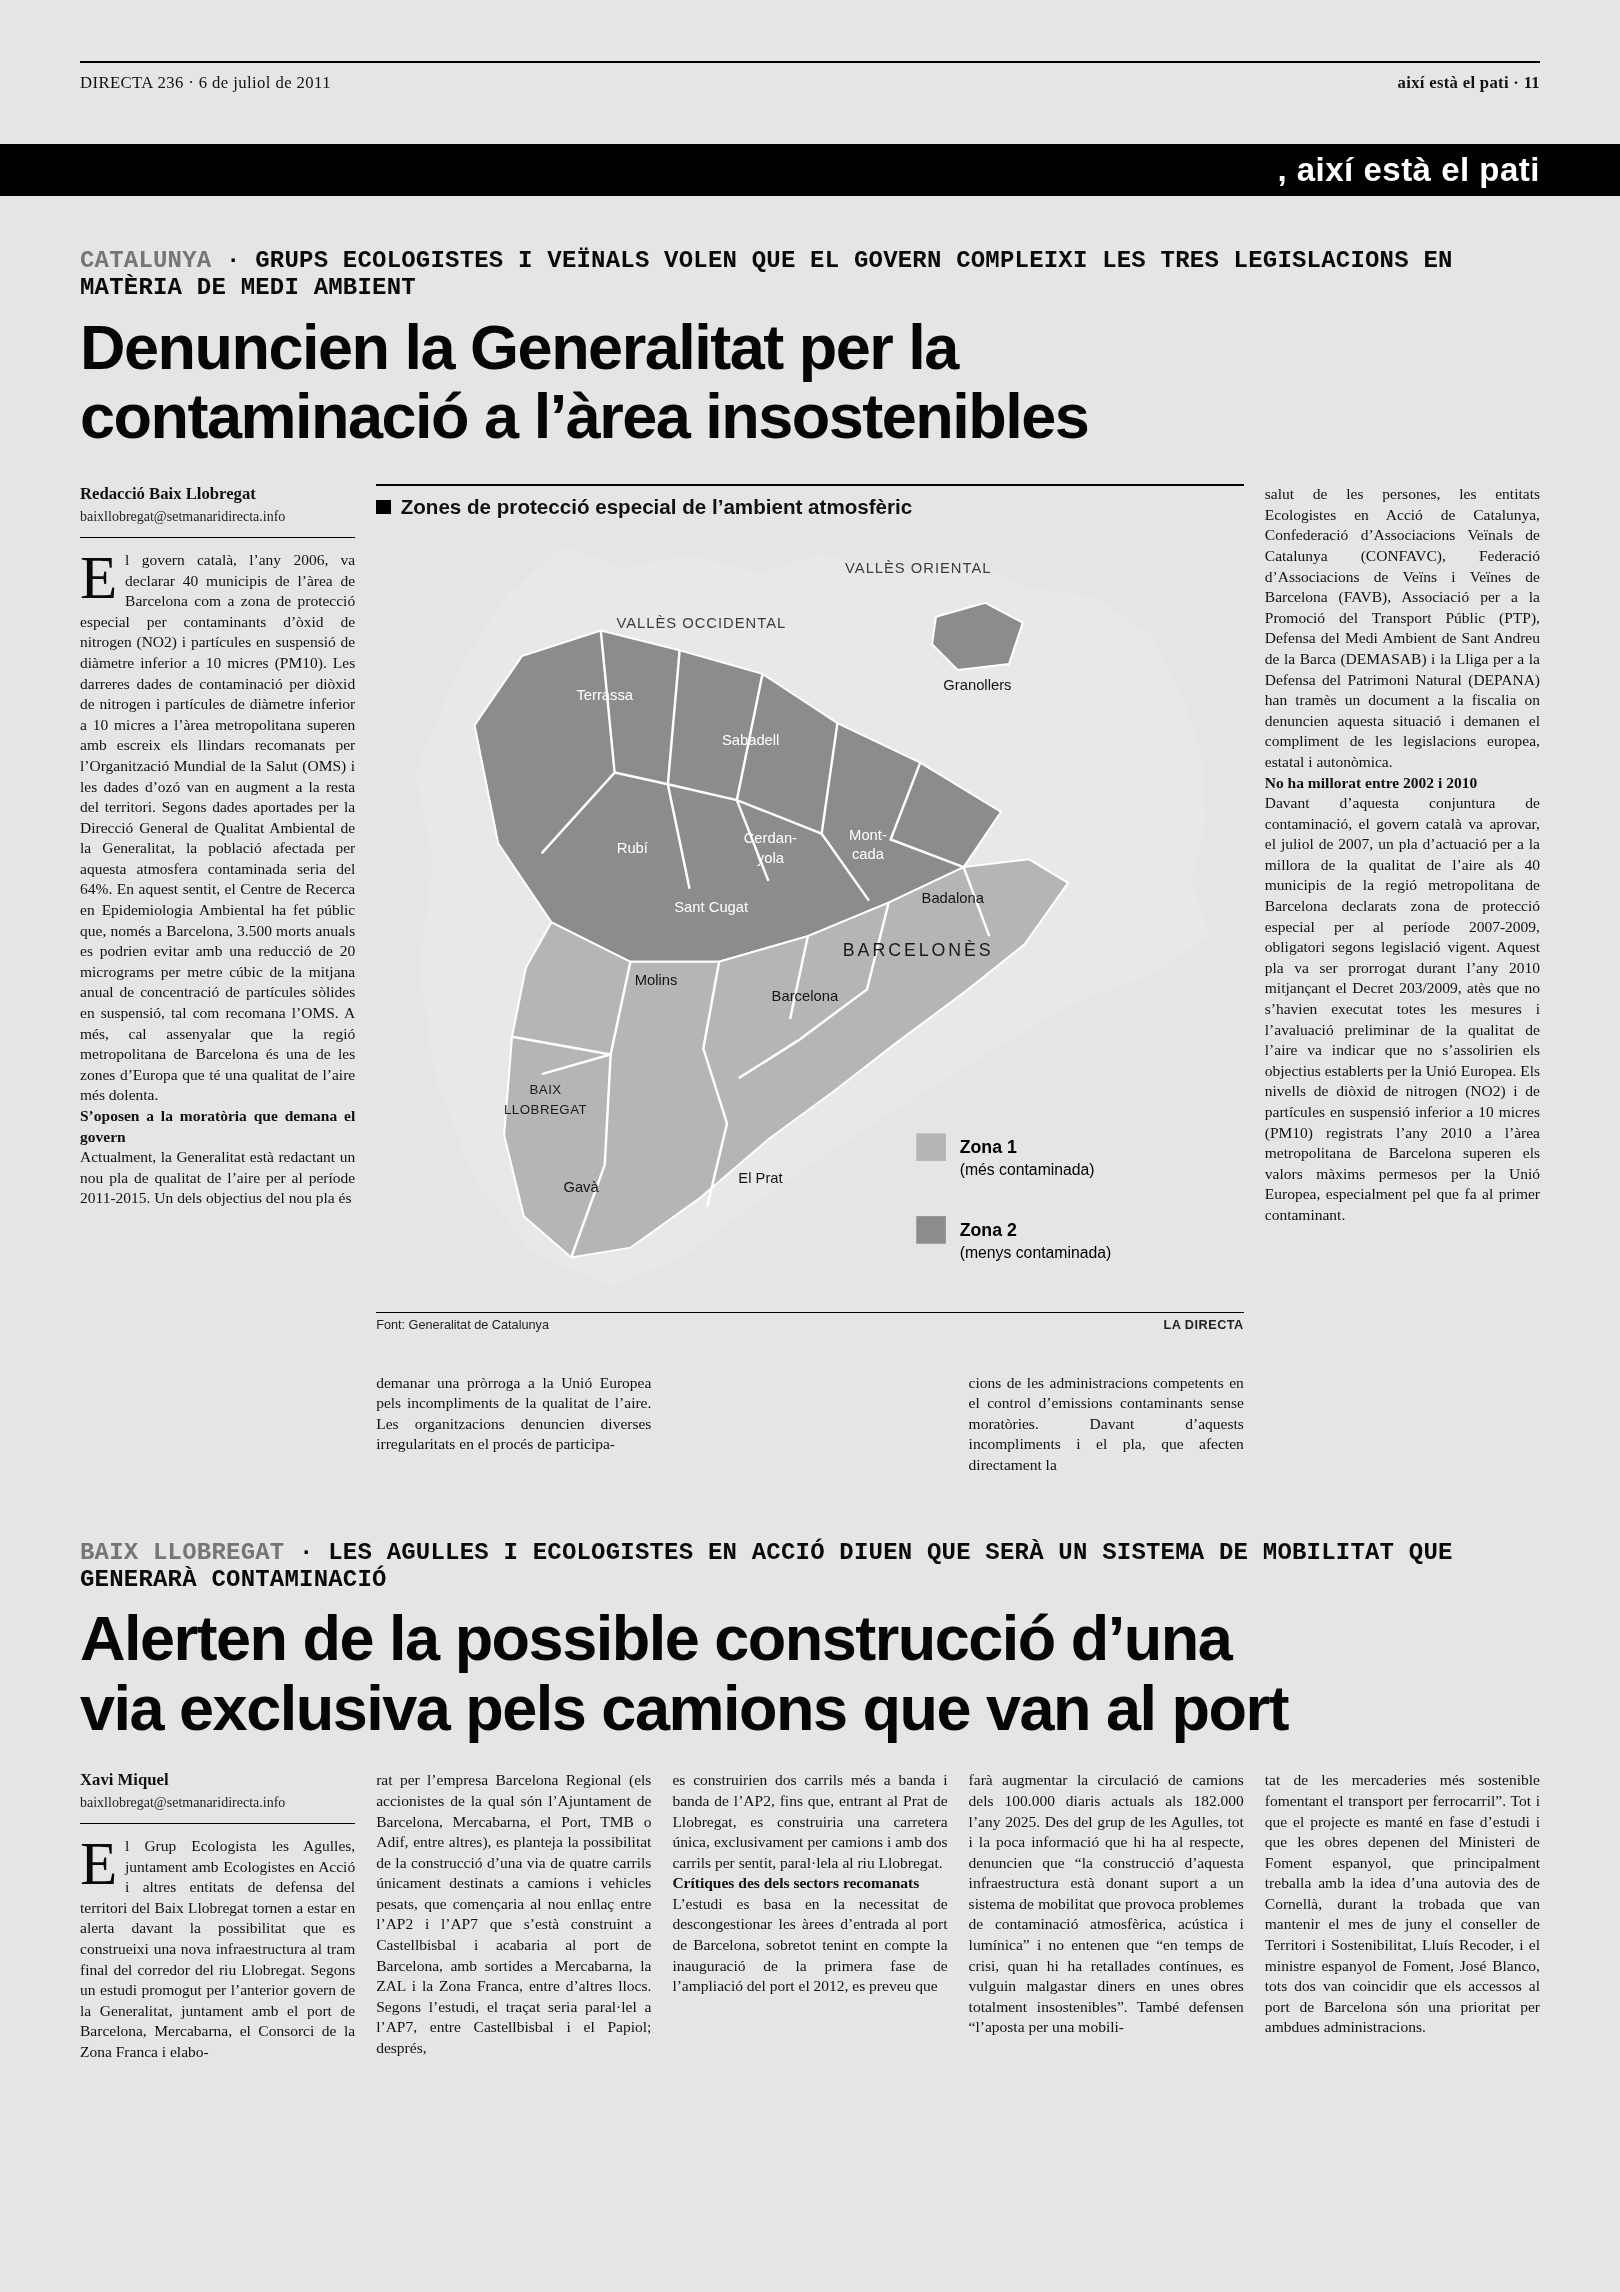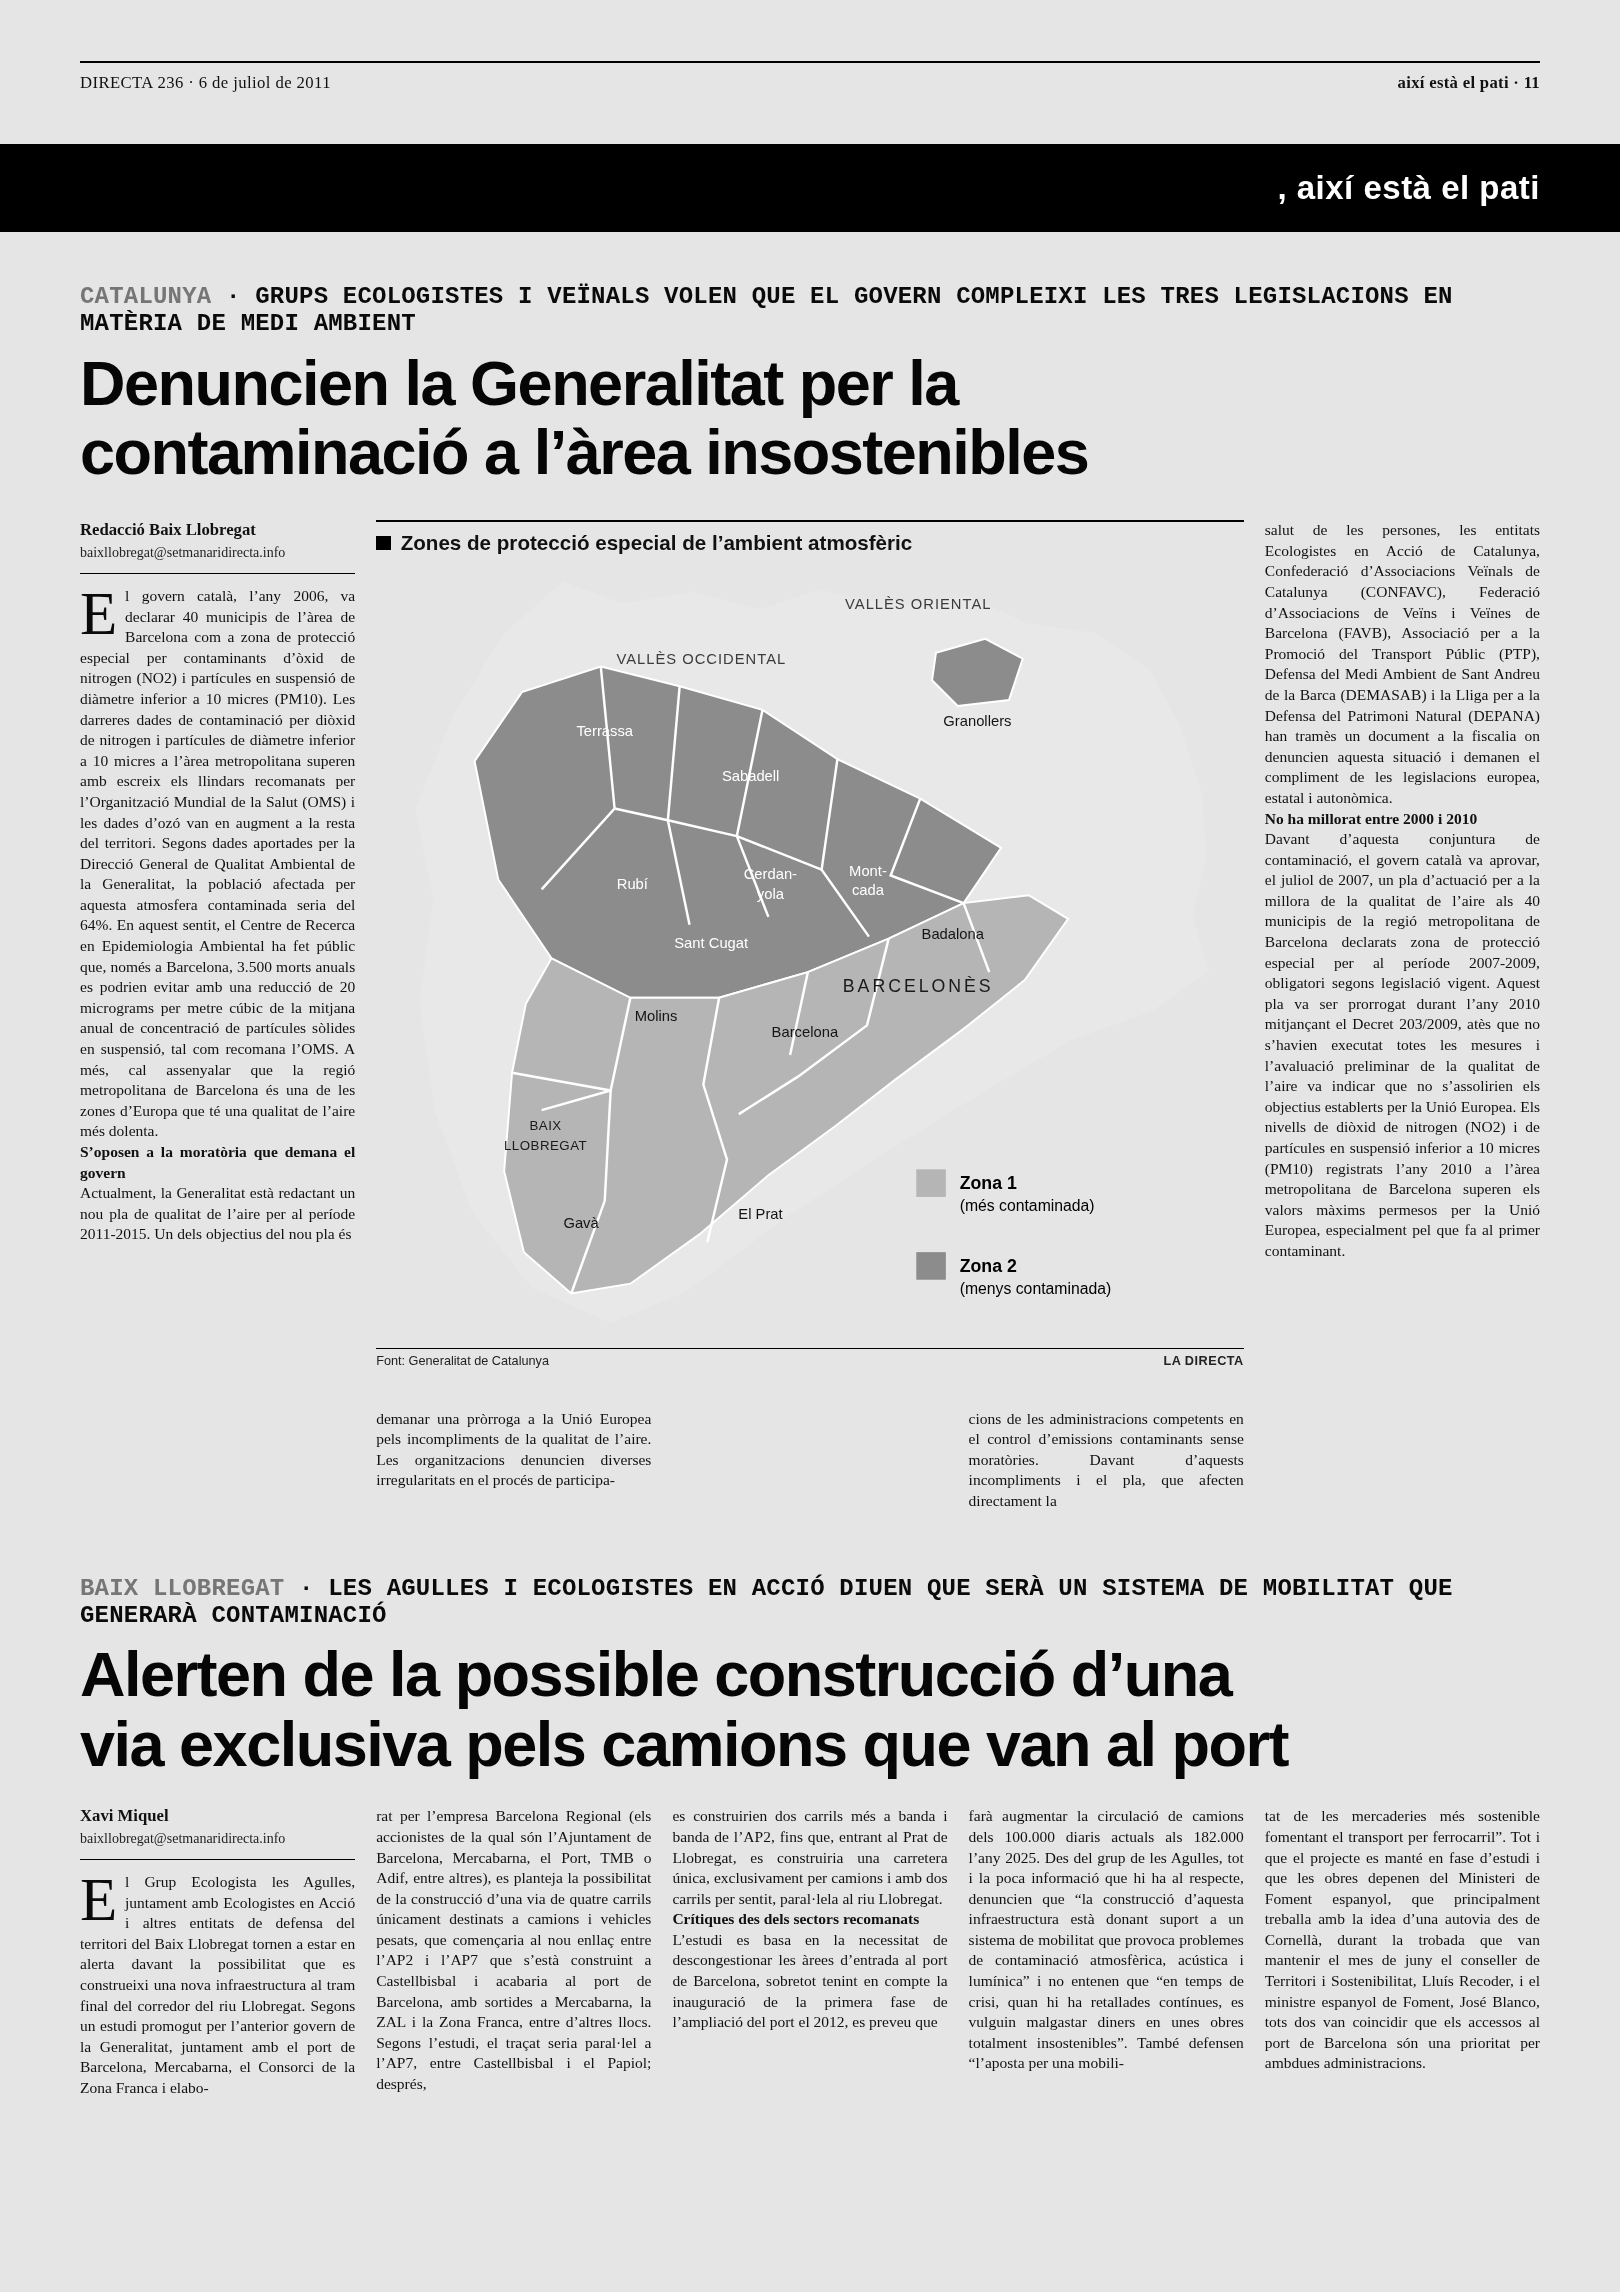--- a/index.html
+++ b/index.html
@@ -8,21 +8,21 @@
     position:relative; width:1620px; height:2293px; margin:0 auto;
     background:#e5e5e5; color:#111; padding:0 80px; overflow:hidden;
     font-family:"Liberation Serif", serif;
   }
   
   .page-header { margin-top:61px; border-top:2px solid #000; padding-top:9.8px;
     display:flex; justify-content:space-between; align-items:baseline; font-size:16.7px; }
   .folio-left { letter-spacing:0.4px; }
   .folio-right { font-weight:bold; letter-spacing:0.3px; }
   
-  .section-banner { margin:51px -80px 16px; background:#000; height:88px;
+  .section-banner { margin:51px -80px 16px; background:#000; height:52px;
     display:flex; align-items:center; justify-content:flex-end; padding-right:80px; }
   .section-banner .banner-text { color:#fff; font-family:"Liberation Sans",sans-serif;
     font-weight:bold; font-size:33px; letter-spacing:0.5px; }
   
   .article-1 { margin-top:51px; }
   .article-2 { margin-top:63px; }
   .kicker { font-family:Liberation Mono, monospace; font-weight:bold; font-size:24px; letter-spacing:0.2px; color:#0a0a0a; }
   .kicker .loc { color:#767676; }
   h1.headline { font-family:"Liberation Sans",sans-serif; font-weight:bold; font-size:63px;
     line-height:1.1; letter-spacing:-1.5px; margin-top:11.8px; color:#060606; }
@@ -166,21 +166,21 @@
           <span>Font: Generalitat de Catalunya</span>
           <span class="map-credit">LA DIRECTA</span>
         </div>
       </figure>
 
       <div class="body-col a1-b1">demanar una pròrroga a la Unió Europea pels incompliments de la qualitat de l’aire. Les organitzacions denuncien diverses irregularitats en el procés de participa-</div>
       <div class="body-col a1-b3">cions de les administracions competents en el control d’emissions contaminants sense moratòries. Davant d’aquests incompliments i el pla, que afecten directament la</div>
 
       <div class="body-col a1-col5">
         <p>salut de les persones, les entitats Ecologistes en Acció de Catalunya, Confederació d’Associacions Veïnals de Catalunya (CONFAVC), Federació d’Associacions de Veïns i Veïnes de Barcelona (FAVB), Associació per a la Promoció del Transport Públic (PTP), Defensa del Medi Ambient de Sant Andreu de la Barca (DEMASAB) i la Lliga per a la Defensa del Patrimoni Natural (DEPANA) han tramès un document a la fiscalia on denuncien aquesta situació i demanen el compliment de les legislacions europea, estatal i autonòmica.</p>
-        <p class="subhead">No ha millorat entre 2000 i 2010</p>
+        <p class="subhead">No ha millorat entre 2002 i 2010</p>
         <p>Davant d’aquesta conjuntura de contaminació, el govern català va aprovar, el juliol de 2007, un pla d’actuació per a la millora de la qualitat de l’aire als 40 municipis de la regió metropolitana de Barcelona declarats zona de protecció especial per al període 2007-2009, obligatori segons legislació vigent. Aquest pla va ser prorrogat durant l’any 2010 mitjançant el Decret 203/2009, atès que no s’havien executat totes les mesures i l’avaluació preliminar de la qualitat de l’aire va indicar que no s’assolirien els objectius establerts per la Unió Europea. Els nivells de diòxid de nitrogen (NO2) i de partícules en suspensió inferior a 10 micres (PM10) registrats l’any 2010 a l’àrea metropolitana de Barcelona superen els valors màxims permesos per la Unió Europea, especialment pel que fa al primer contaminant.</p>
       </div>
 
     </div>
   </section>
 
   <section class="article article-2">
     <div class="kicker">
       <span class="loc">BAIX LLOBREGAT</span><span> · </span><span>LES AGULLES I ECOLOGISTES EN ACCIÓ DIUEN QUE SERÀ UN SISTEMA DE MOBILITAT QUE GENERARÀ CONTAMINACIÓ</span>
     </div>

